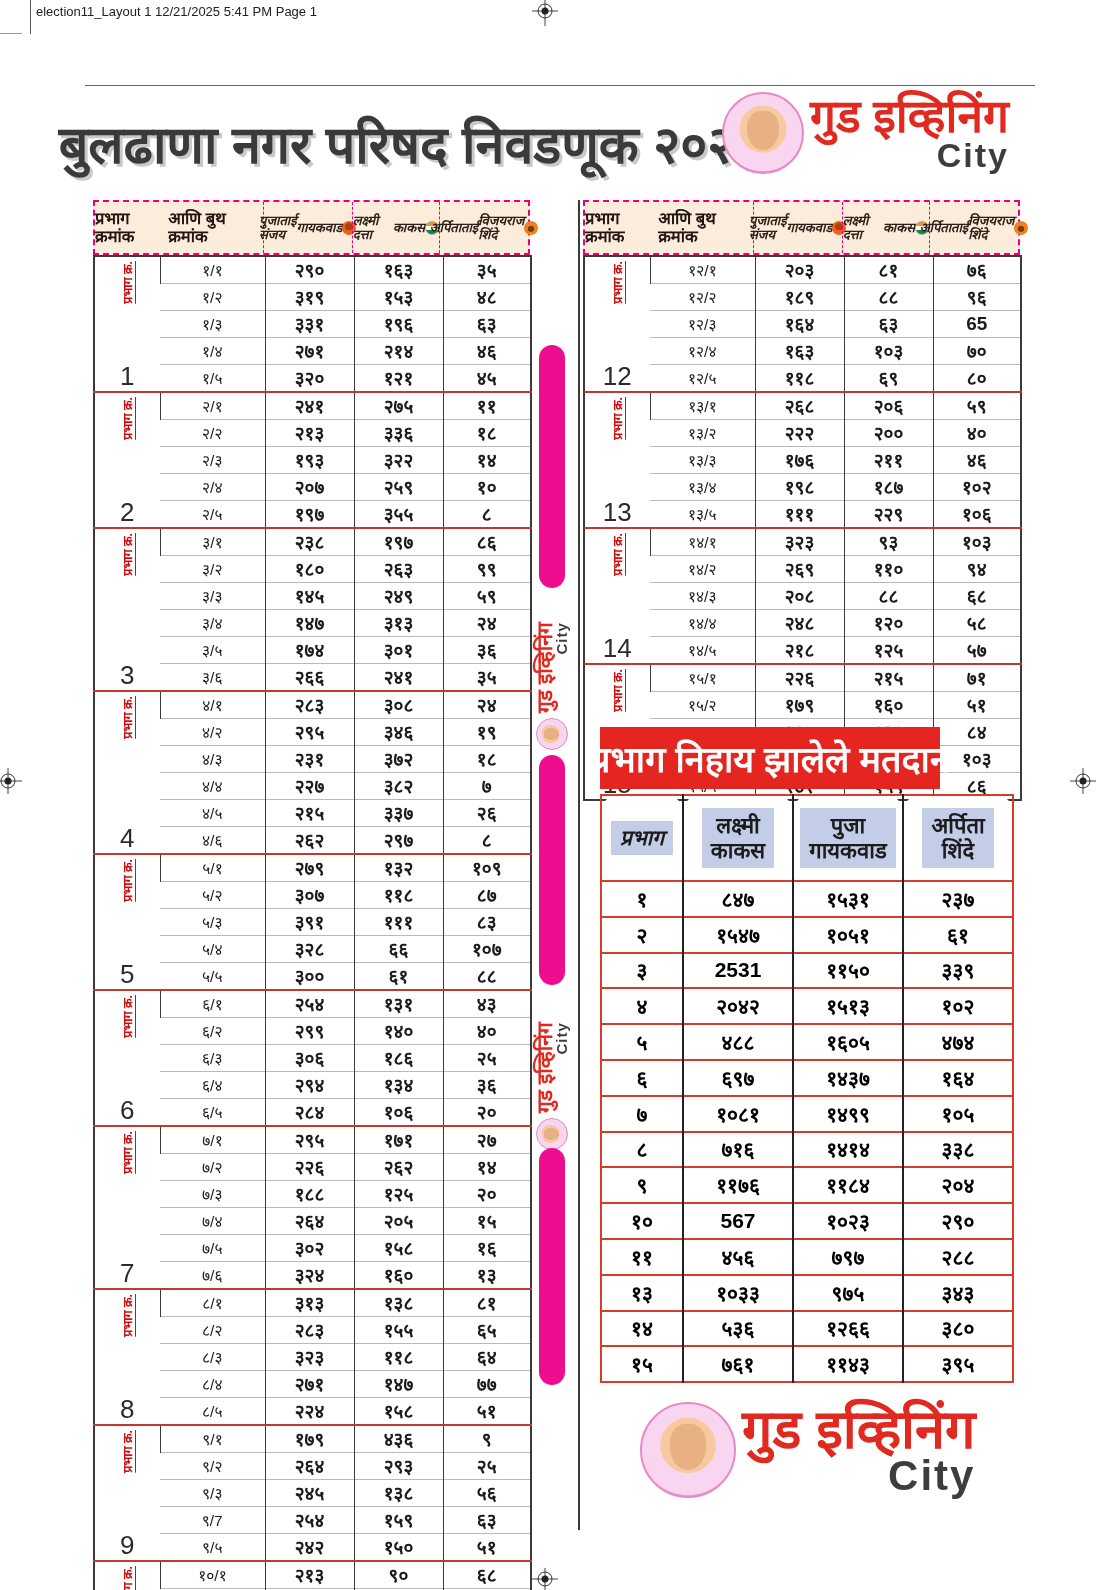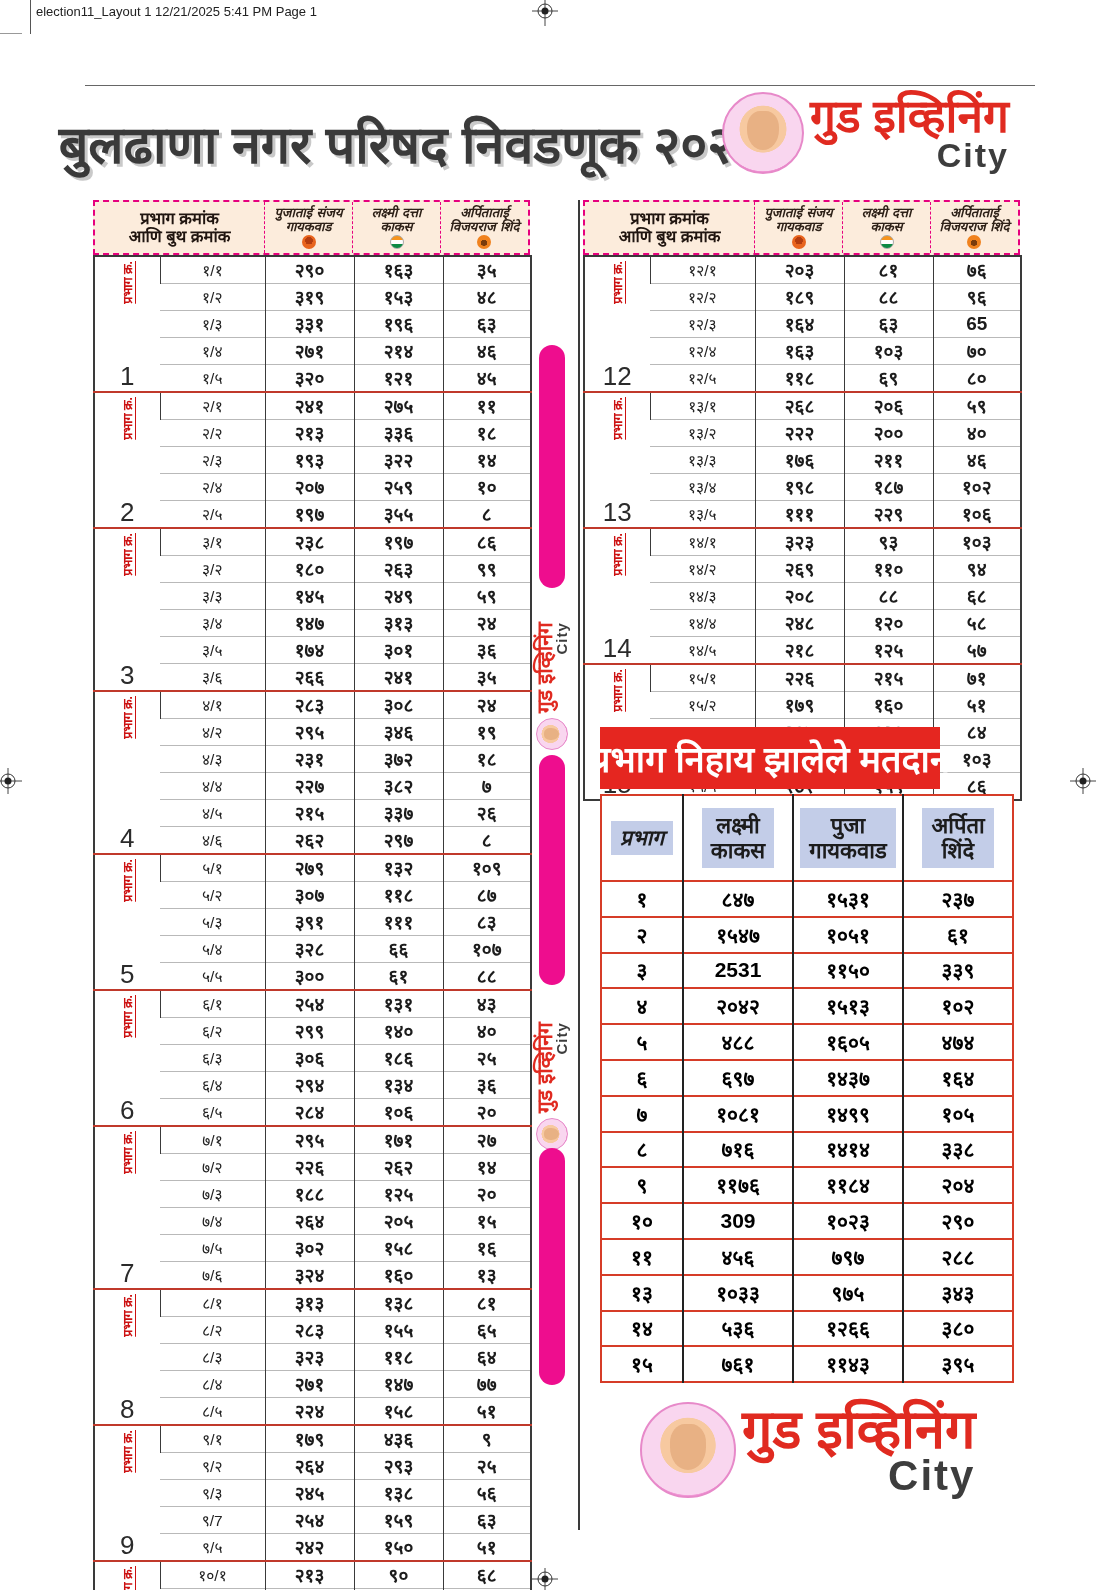--- a/index.html
+++ b/index.html
@@ -36,21 +36,21 @@
   .logo-bottom{left:640px;top:1402px;}
   .logo-bottom .portrait{width:92px;height:92px;}
   .logo-bottom .logo-red{font-size:54px;}
   .logo-bottom .logo-city{font-size:42px;}
 
   
   .booth-block{width:437px;}
   .booth-left{left:93px;top:200px;}
   .booth-right{left:583px;top:200px;}
   .booth-header{display:flex;height:55px;background:#fcecdc;border:2px dashed #e6007e;box-sizing:border-box;}
-  .bh-cell{display:flex;flex-direction:column;align-items:center;justify-content:center;
+  .bh-cell{display:flex;flex-direction:row;align-items:center;justify-content:center;
     border-left:1.5px dashed #e6007e;box-sizing:border-box;line-height:1.05;}
   .bh-cell:first-child{border-left:none;}
   .bh-c1{width:171px;font-weight:700;font-size:16.5px;color:#201510;}
   .bh-cand{width:89px;font-style:italic;font-family:"DejaVu Serif","Liberation Serif",serif;
     font-size:13px;color:#2e2118;font-weight:700;}
   .sym{width:14px;height:14px;border-radius:50%;margin-top:1px;flex:0 0 auto;}
   .sym-bow{background:radial-gradient(circle at 50% 40%,#b33c10 0 35%,#e8641e 36% 100%);}
   .sym-tricolor{background:linear-gradient(180deg,#f7941d 0 34%,#ffffff 34% 66%,#0b8a43 66% 100%);border:.5px solid #aaa;box-sizing:border-box;}
   .sym-torch{background:radial-gradient(circle at 50% 55%,#7a3c0c 0 30%,#f0821e 31% 100%);}
 
@@ -77,21 +77,21 @@
   .vdivider{left:578px;top:200px;width:1.5px;height:1330px;background:#3a3a3a;}
 
   
   .sum-block{left:600px;top:727px;width:340px;}
   .sum-banner{height:62px;background:#e52620;color:#fff;font-weight:700;font-size:36px;
     display:flex;align-items:center;justify-content:center;white-space:nowrap;}
   table.sum-table{border-collapse:collapse;width:100%;table-layout:fixed;border:2.5px solid #d63c28;margin-top:5px;}
   table.sum-table td{border-left:2px solid #222;border-top:2px solid #d63c28;text-align:center;
     vertical-align:middle;padding:0;height:33.8px;}
   table.sum-table td:first-child{border-left:none;}
-  table.sum-table tr:first-child td{border-top:none;height:84px;background:#fff;}
+  table.sum-table tr:first-child td{border-top:none;height:84px;background:#fff;border-radius:17px;}
   .hdr-box{background:#c3cde8;display:inline-block;padding:5px 9px;font-weight:700;font-size:22px;
     line-height:1.15;color:#1c1c1c;}
   .hdr-box.it{font-style:italic;font-family:"DejaVu Serif","Liberation Serif",serif;font-weight:700;font-size:21px;}
   td.sum-ward{font-weight:700;font-size:21px;}
   td.sum-vote{font-weight:700;font-size:21px;}
 </style>
 </head>
 <body>
 
 <div class="abs print-header">election11_Layout 1  12/21/2025  5:41 PM  Page 1</div>
@@ -807,21 +807,21 @@
           <td class="sum-vote">३३८</td>
         </tr>
         <tr>
           <td class="sum-ward">९</td>
           <td class="sum-vote">११७६</td>
           <td class="sum-vote">११८४</td>
           <td class="sum-vote">२०४</td>
         </tr>
         <tr>
           <td class="sum-ward">१०</td>
-          <td class="sum-vote">309</td>
+          <td class="sum-vote">567</td>
           <td class="sum-vote">१०२३</td>
           <td class="sum-vote">२९०</td>
         </tr>
         <tr>
           <td class="sum-ward">११</td>
           <td class="sum-vote">४५६</td>
           <td class="sum-vote">७९७</td>
           <td class="sum-vote">२८८</td>
         </tr>
         <tr>

